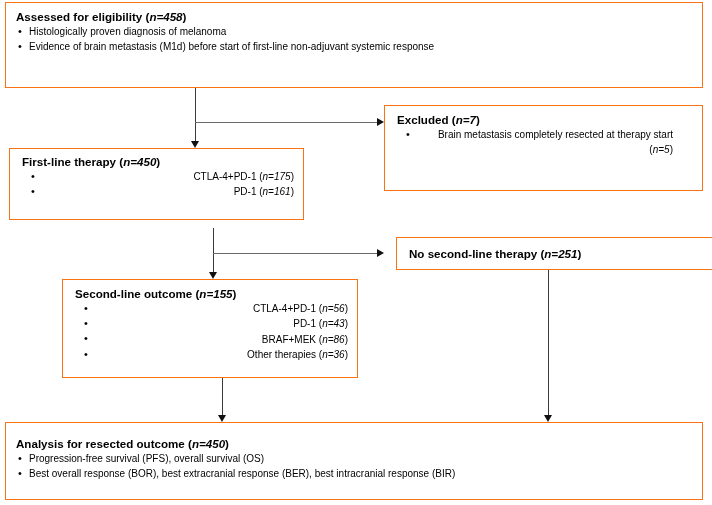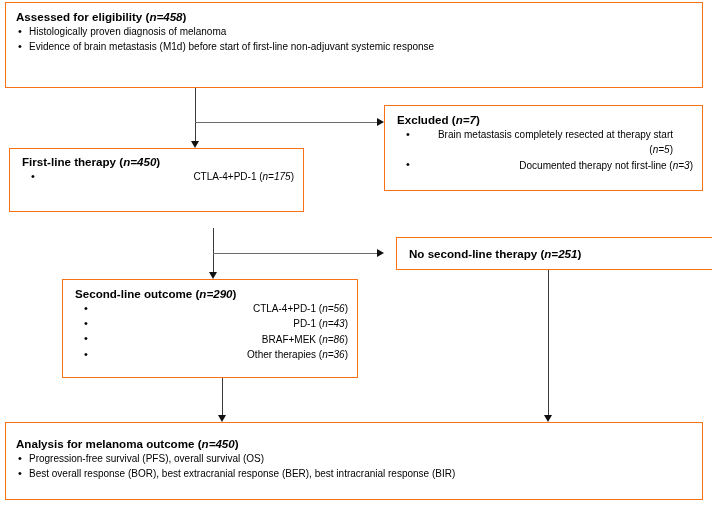--- a/index.html
+++ b/index.html
@@ -131,55 +131,55 @@
         <li>Evidence of brain metastasis (M1d) before start of first-line non-adjuvant systemic response</li>
       </ul>
     </div>
   </div>
 
   <div class="node" style="left:384px; top:105px; width:319px; height:86px;">
     <div class="node-inner" style="padding:6px 9px 6px 12px;">
       <div class="node-title"><span>Excluded (</span><span class="n-italic">n=7</span><span>)</span></div>
       <ul class="bullets indent">
         <li class="wrap" style="width:250px;"><span>Brain metastasis completely resected at therapy start (</span><span class="ital">n=5</span><span>)</span></li>
-        <li><span>Documented therapy not first-line (</span><span class="ital">n=3</span><span>)</span></li>
       </ul>
     </div>
   </div>
 
-  <div class="node" style="left:9px; top:148px; width:295px; height:64px;">
+  <div class="node" style="left:9px; top:148px; width:295px; height:72px;">
     <div class="node-inner" style="padding:5px 9px 5px 12px;">
       <div class="node-title"><span>First-line therapy (</span><span class="n-italic">n=450</span><span>)</span></div>
       <ul class="bullets indent">
         <li><span>CTLA-4+PD-1 (</span><span class="ital">n=175</span><span>)</span></li>
+        <li><span>PD-1 (</span><span class="ital">n=161</span><span>)</span></li>
       </ul>
     </div>
   </div>
 
   <div class="node" style="left:396px; top:237px; width:376px; height:33px;">
     <div class="node-inner" style="padding:8px 9px 6px 12px;">
       <div class="node-title"><span>No second-line therapy (</span><span class="n-italic">n=251</span><span>)</span></div>
     </div>
   </div>
 
   <div class="node" style="left:62px; top:279px; width:296px; height:99px;">
     <div class="node-inner" style="padding:6px 9px 5px 12px;">
-      <div class="node-title"><span>Second-line outcome (</span><span class="n-italic">n=290</span><span>)</span></div>
+      <div class="node-title"><span>Second-line outcome (</span><span class="n-italic">n=155</span><span>)</span></div>
       <ul class="bullets indent">
         <li><span>CTLA-4+PD-1 (</span><span class="ital">n=56</span><span>)</span></li>
         <li><span>PD-1 (</span><span class="ital">n=43</span><span>)</span></li>
         <li><span>BRAF+MEK (</span><span class="ital">n=86</span><span>)</span></li>
         <li><span>Other therapies (</span><span class="ital">n=36</span><span>)</span></li>
       </ul>
     </div>
   </div>
 
   <div class="node" style="left:5px; top:422px; width:698px; height:78px;">
     <div class="node-inner" style="padding:13px 9px 6px 10px;">
-      <div class="node-title"><span>Analysis for melanoma outcome (</span><span class="n-italic">n=450</span><span>)</span></div>
+      <div class="node-title"><span>Analysis for resected outcome (</span><span class="n-italic">n=450</span><span>)</span></div>
       <ul class="bullets">
         <li>Progression-free survival (PFS), overall survival (OS)</li>
         <li>Best overall response (BOR), best extracranial response (BER), best intracranial response (BIR)</li>
       </ul>
     </div>
   </div>
 
 </div>
 
 </body></html>

